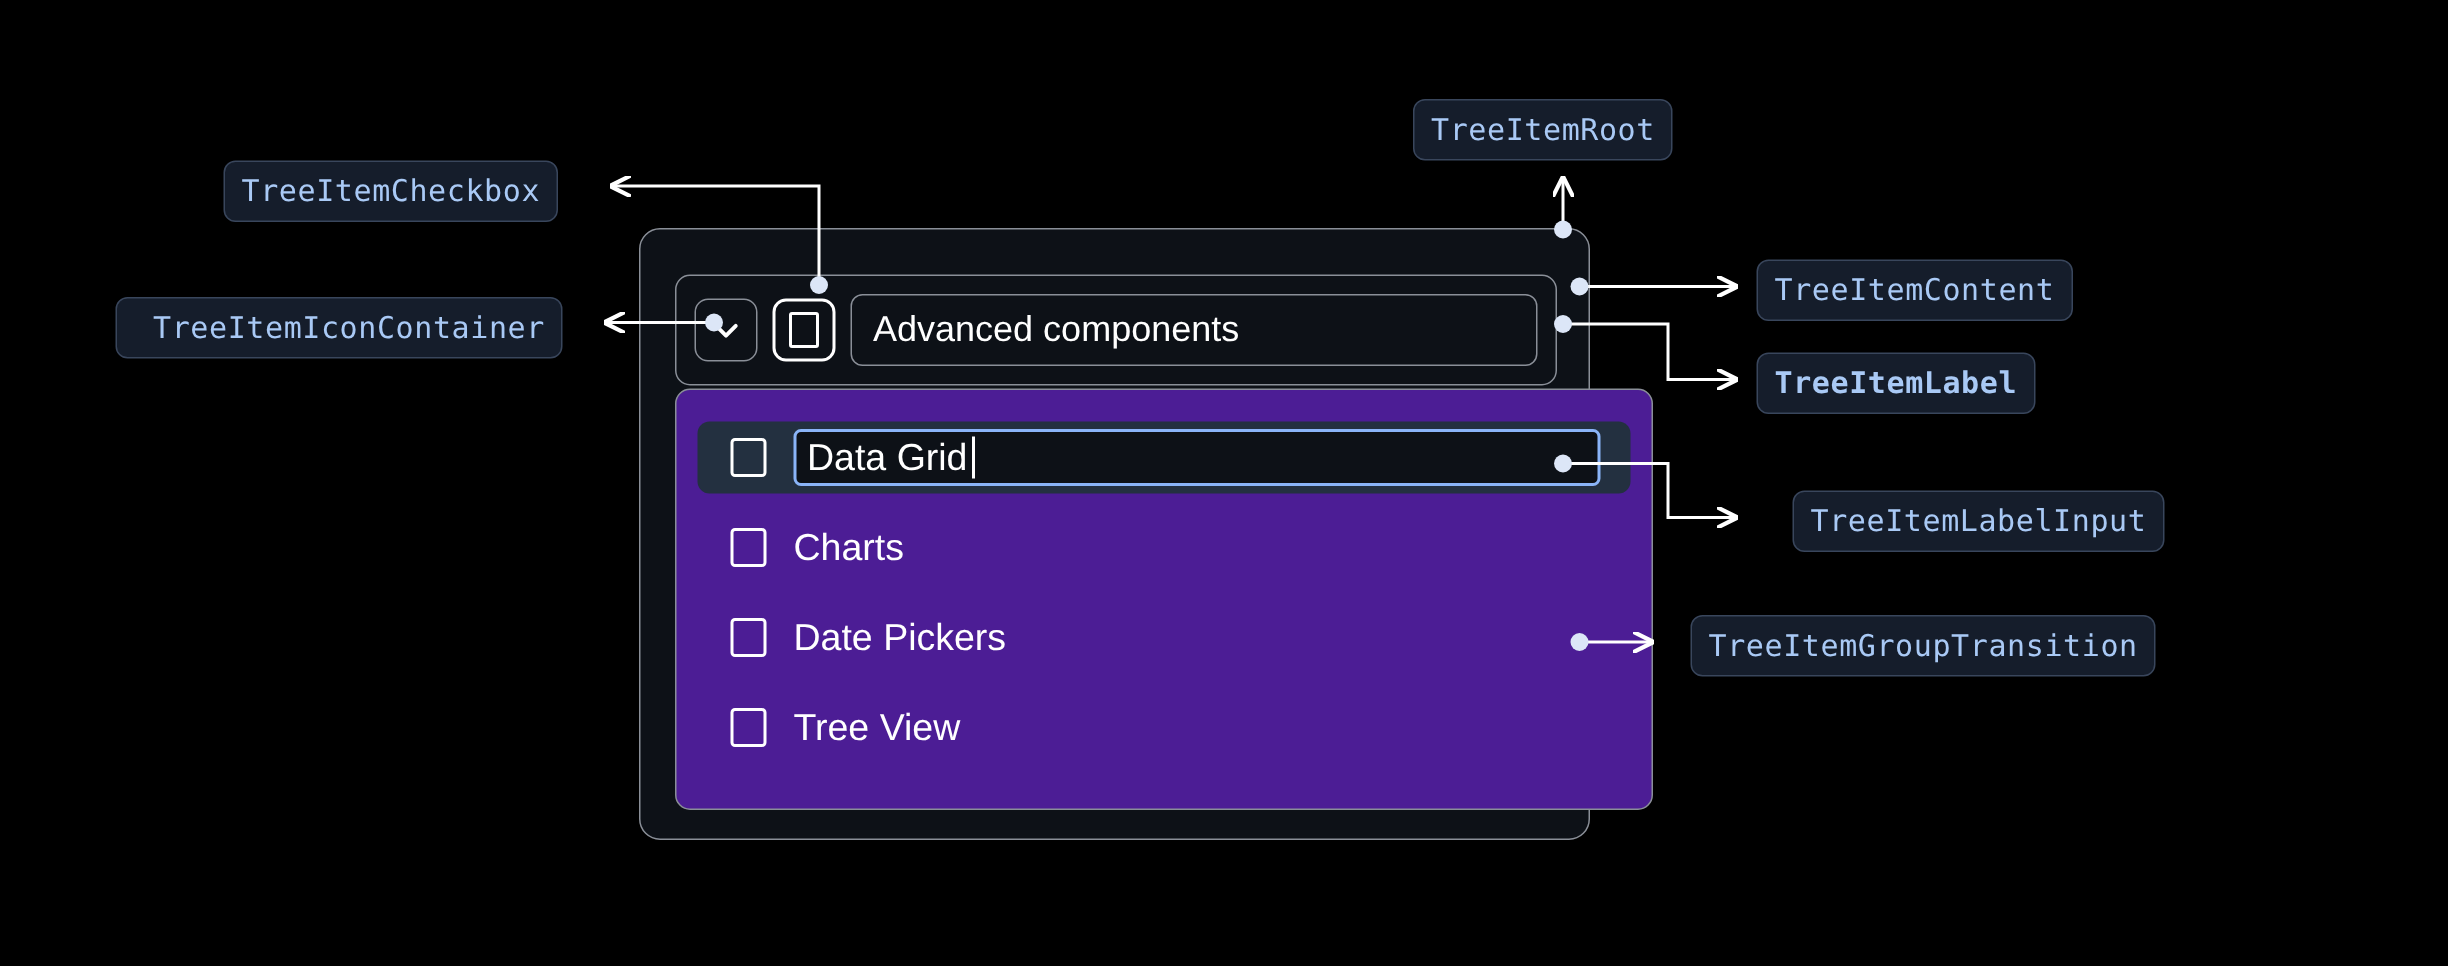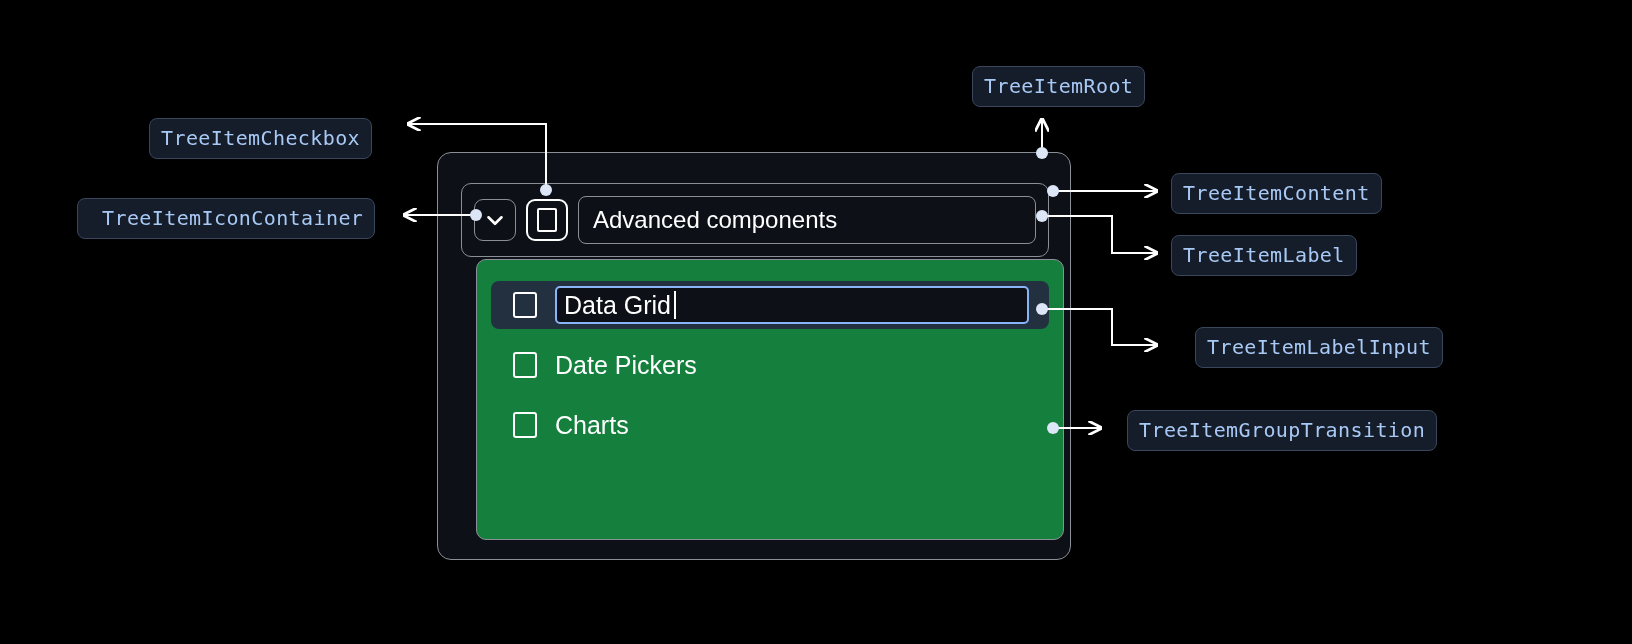--- a/index.html
+++ b/index.html
@@ -41,21 +41,21 @@
     top: 0;
     width: 1632px;
     height: 644px;
     z-index: 30;
     pointer-events: none;
   }
 
   
   .tree-root {
     position: absolute;
-    left: 437px;
+    left: 426px;
     top: 152px;
     width: 634px;
     height: 408px;
     box-sizing: border-box;
     background: #0d1117;
     border: 1px solid #8a8f98;
     border-radius: 14px;
     z-index: 10;
     padding-left: 12px;
   }
@@ -118,28 +118,27 @@
     align-items: center;
     padding-left: 14px;
     color: #ffffff;
     font-size: 24px;
   }
 
   .tree-group {
     position: absolute;
     left: 23px;
     top: 106px;
-    width: 588px;
+    width: 652px;
     height: 281px;
     box-sizing: border-box;
-    background: #15803d;
+    background: #4c1d95;
     border: 1px solid #8a8f98;
     border-radius: 10px;
     padding-top: 21px;
-    margin-left: 15px;
   }
 
   .tree-row {
     height: 48px;
     margin: 0 14px 12px 14px;
     border-radius: 8px;
     display: flex;
     align-items: center;
     padding-left: 22px;
     gap: 18px;
@@ -219,29 +218,29 @@
     <circle cx="1042" cy="153" r="6"></circle>
     <circle cx="546" cy="190" r="6"></circle>
     <circle cx="476" cy="215" r="6"></circle>
     <circle cx="1053" cy="191" r="6"></circle>
     <circle cx="1042" cy="216" r="6"></circle>
     <circle cx="1042" cy="309" r="6"></circle>
     <circle cx="1053" cy="428" r="6"></circle>
   </g>
 </svg>
 
-<div class="badge" style="left:149px; top:118px;">TreeItemCheckbox</div>
+<div class="badge" style="left:149px; top:107px;">TreeItemCheckbox</div>
 
 <div class="badge" style="left:77px; top:198px;padding-left:24px;">TreeItemIconContainer</div>
 
-<div class="badge" style="left:972px; top:66px;">TreeItemRoot</div>
+<div class="badge" style="left:942px; top:66px;">TreeItemRoot</div>
 
 <div class="badge" style="left:1171px; top:173px;text-align:right;">TreeItemContent</div>
 
-<div class="badge" style="left:1171px; top:235px;">TreeItemLabel</div>
+<div class="badge" style="left:1171px; top:235px;font-weight:bold;">TreeItemLabel</div>
 
 <div class="badge" style="left:1171px; top:327px;margin-left:24px;">TreeItemLabelInput</div>
 
 <div class="badge" style="left:1127px; top:410px;">TreeItemGroupTransition</div>
 
 <div class="tree-root">
 
   <div class="tree-content">
 
     <div class="icon-container">
@@ -262,23 +261,27 @@
     <div class="tree-row selected">
       <span class="row-checkbox"></span>
       <span class="row-input">
         <span>Data Grid</span>
         <span class="caret"></span>
       </span>
     </div>
 
     <div class="tree-row">
       <span class="row-checkbox"></span>
+      <span class="row-text">Charts</span>
+    </div>
+
+    <div class="tree-row">
+      <span class="row-checkbox"></span>
       <span class="row-text">Date Pickers</span>
     </div>
 
     <div class="tree-row">
       <span class="row-checkbox"></span>
-      <span class="row-text">Charts</span>
-    </div>
-
+      <span class="row-text">Tree View</span>
+    </div>
 
   </div>
 </div>
 
 </body></html>

